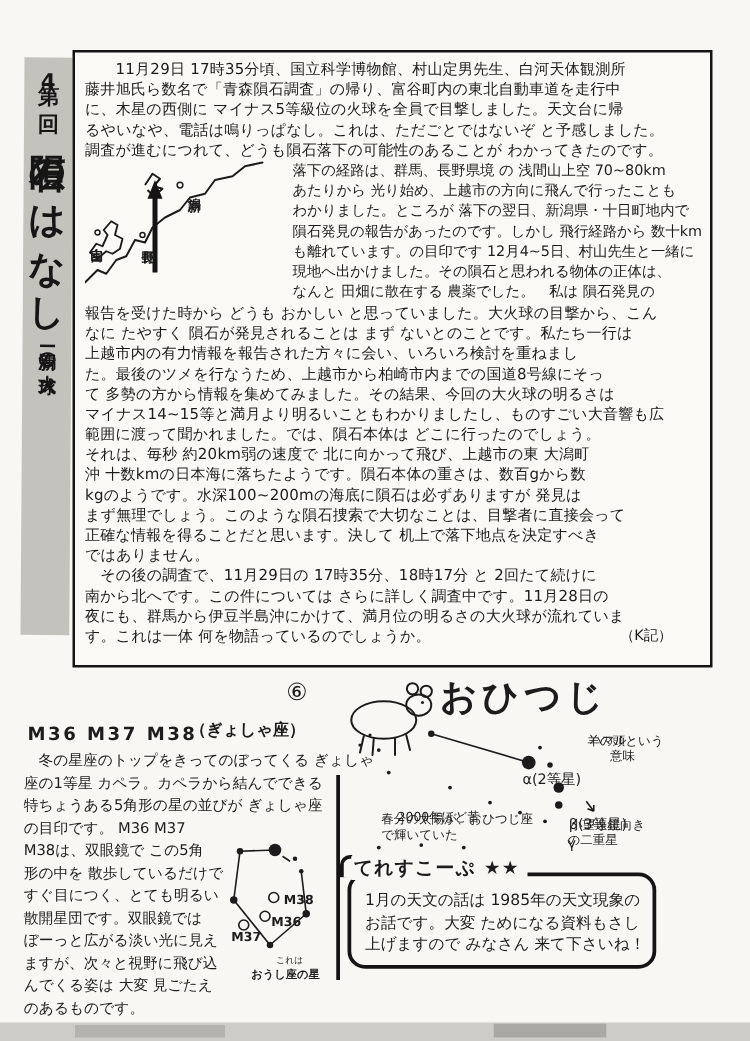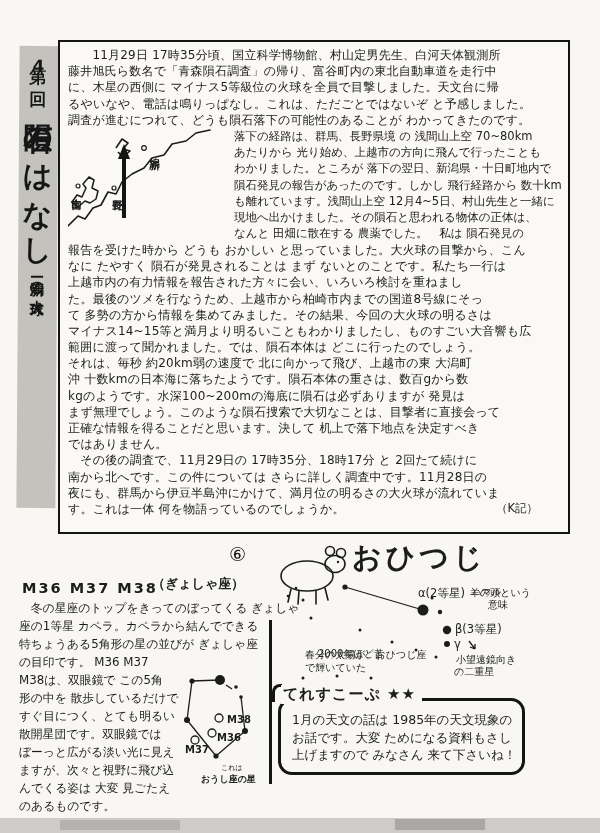--- a/index.html
+++ b/index.html
@@ -42,21 +42,21 @@
 
   
   .divider { position:absolute; left:269px; top:620px; width:2.5px; height:164px; background:#141414; }
 
   
   .aries { position:absolute; left:278px; top:538px; width:252px; height:162px; }
   .aries-title { position:absolute; left:352px; top:538px; font-size:29px; font-weight:bold; letter-spacing:4px; }
   .aries .lab { position:absolute; white-space:nowrap; }
   .f9  { font-size:9.5px; }
   .f10 { font-size:10px; }
-  .f11 { font-size:11.5px; }
+  .f11 { font-size:11.5px;margin-top:30px; }
 
   
   .tele-box { position:absolute; left:278px; top:698px; width:247px; height:77px;
               border:3px solid #141414; border-radius:14px; }
   .tele-title { position:absolute; left:281px; top:685px; background:#f8f7f3; padding:0 6px 0 2px;
                 font-size:15px; font-weight:bold; letter-spacing:1px; }
   .tele-hook { position:absolute; left:272px; top:684px; width:10px; height:18px;
                border-left:3px solid #141414; border-top:3px solid #141414; border-radius:8px 0 0 0; }
   .tele-lines { position:absolute; left:292px; top:711px; }
   .tele-lines > div { font-size:12.5px; height:17.5px; line-height:17.5px; }
@@ -107,21 +107,21 @@
         </svg>
         <div class="vlabel" style="left:81px; top:22px;">新潟</div>
         <div class="vlabel" style="left:3px; top:62px;">富山</div>
         <div class="vlabel" style="left:44px; top:64px;">長野</div>
       </div>
       <div class="p2">
           <div class="hline">落下の経路は、群馬、長野県境 の 浅間山上空 70~80km</div>
           <div class="hline">あたりから 光り始め、上越市の方向に飛んで行ったことも</div>
           <div class="hline">わかりました。ところが 落下の翌日、新潟県・十日町地内で</div>
           <div class="hline">隕石発見の報告があったのです。しかし 飛行経路から 数十km</div>
-          <div class="hline">も離れています。浅間山上空 12月4~5日、村山先生と一緒に</div>
+          <div class="hline">も離れています。の目印です 12月4~5日、村山先生と一緒に</div>
           <div class="hline">現地へ出かけました。その隕石と思われる物体の正体は、</div>
           <div class="hline">なんと 田畑に散在する 農薬でした。　私は 隕石発見の</div>
         </div>
     </div>
 
     <div class="p3">
         <div class="hline">報告を受けた時から どうも おかしい と思っていました。大火球の目撃から、こん</div>
         <div class="hline">なに たやすく 隕石が発見されることは まず ないとのことです。私たち一行は</div>
         <div class="hline">上越市内の有力情報を報告された方々に会い、いろいろ検討を重ねまし</div>
         <div class="hline">た。最後のツメを行なうため、上越市から柏崎市内までの国道8号線にそっ</div>

